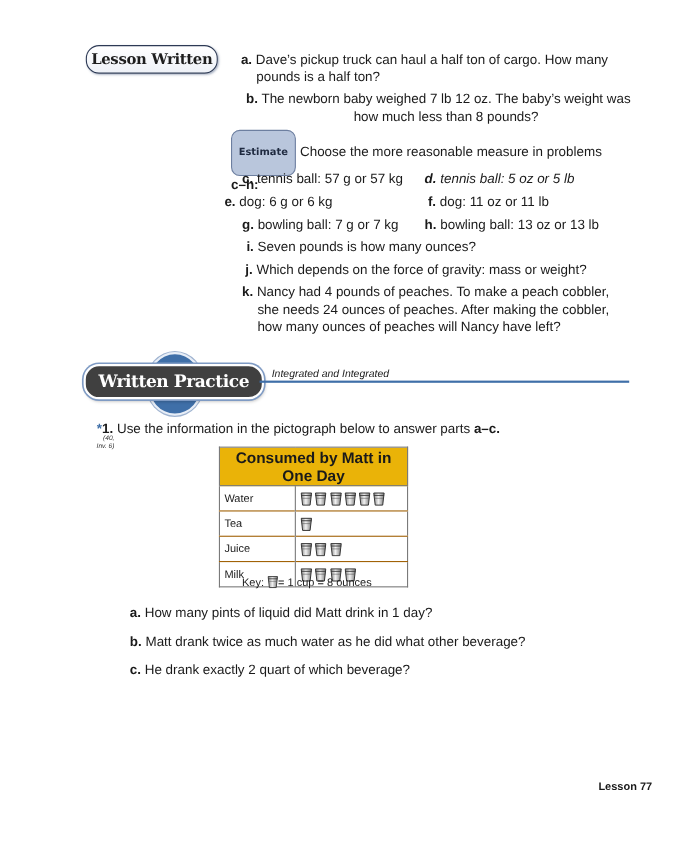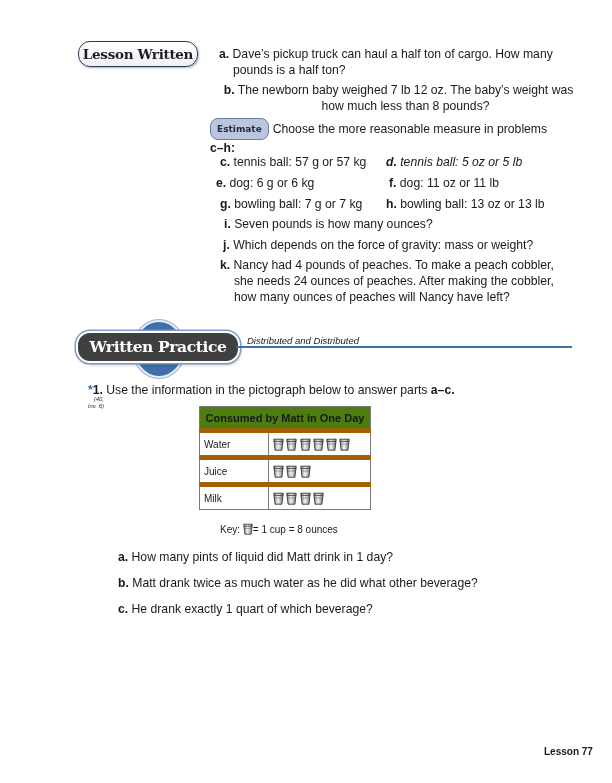--- a/index.html
+++ b/index.html
@@ -16,21 +16,21 @@
     font-family: "DejaVu Serif", serif; font-weight: bold; font-size: 13.5px;
     color: #1e1e1e; text-align: center; line-height: 24px; letter-spacing: -0.3px;
   }
   .q { font-size: 12.2px; line-height: 16px; }
   .q b { font-weight: bold; }
   .item { position: absolute; }
   .hang { padding-left: 14px; text-indent: -14px; }
   .est-badge {
     display: inline-block; background: #b9c6dc; border: 1px solid #6d7fa0;
     border-radius: 8px; font-family: "DejaVu Sans", sans-serif; font-weight: bold;
-    font-size: 9px; padding: 4px 6px; line-height: 12px; color: #1f2a40; margin-right: 4px;
+    font-size: 9px; padding: 14px 6px; line-height: 12px; color: #1f2a40; margin-right: 4px;
     vertical-align: 1px;
   }
   
   .wp-circle {
     left: 133px; top: 320px; width: 48px; height: 54px; border-radius: 50%;
     background: #3f6fa8; border: 2px solid #e8eef7; box-shadow: 0 0 0 1px #9fb3d0;
   }
   .wp-pill {
     left: 76px; top: 331px; width: 160px; height: 28px; border-radius: 14px;
     background: #404040; border: 2px solid #ffffff; box-shadow: 0 0 0 1.5px #7f9bc4, 1px 2px 3px rgba(0,0,0,0.25);
@@ -40,30 +40,30 @@
   .wp-line { left: 236px; top: 346px; width: 336px; height: 2px; background: #3f6fa8; }
   .wp-sub { left: 247px; top: 335px; font-size: 9.5px; font-style: italic; color: #222; }
   .star { color: #3f6fa8; font-weight: bold; }
   .ref { font-size: 6px; font-style: italic; color: #333; line-height: 7px; text-align: right; }
   
   .pict {
     left: 199px; top: 406px; width: 172px; border-collapse: collapse;
     border: 1px solid #7a7a7a; font-size: 10px;
   }
   .pict th {
-    background: #4d7c0f; font-weight: bold; font-size: 11px; height: 19px;
+    background: #eab308; font-weight: bold; font-size: 14px; height: 19px;
     border-bottom: 1px solid #7a7a7a; color: #1a1a1a;
   }
-  .pict td { height: 22px; border-top: 5px solid #a16207; padding: 0; }
+  .pict td { height: 22px; border-top: 1px solid #a16207; padding: 0; }
   .pict td.lbl { width: 64px; padding-left: 4px; border-right: 1.5px solid #7a7a7a; }
   .pict td.icons { padding-left: 4px; }
   .cup { display: inline-block; width: 11px; height: 13px; margin-right: 2.3px; vertical-align: middle; }
   .key { left: 220px; top: 523px; font-size: 10px; }
   .key .cup { margin-right: 0; width: 10px; height: 12px; vertical-align: -2px; }
-  .footer { top: 746px; font-size: 10px; font-weight: bold; padding-left: 44px; }
+  .footer { top: 710px; font-size: 10px; font-weight: bold; padding-left: 44px; }
 </style>
 </head>
 <body>
 
 <div class="abs lp-badge">Lesson Written</div>
 
 <div class="item q hang" style="left:219px; top:46px; width:345px;">
   <b>a.</b>
   <span>Dave’s pickup truck can haul a half ton of cargo. How many pounds is a half ton?</span>
 </div>
@@ -72,33 +72,33 @@
   <span>The newborn baby weighed 7 lb 12 oz. The baby’s weight was how much less than 8 pounds?</span>
 </div>
 
 <div class="item q" style="left:210px; top:118px; width:340px;">
   <span class="est-badge">Estimate</span><span>Choose the more reasonable measure in problems</span>
   <b>c–h:</b>
 </div>
 
 <div class="item q" style="left:220px; top:154px;"><b>c.</b> <span>tennis ball: 57 g or 57 kg</span></div>
 <div class="item q" style="left:386px; top:154px;font-style:italic;"><b>d.</b> <span>tennis ball: 5 oz or 5 lb</span></div>
-<div class="item q" style="left:216px; top:175px;"><b>e.</b> <span>dog: 6 g or 6 kg</span></div>
+<div class="item q" style="left:204px; top:175px;"><b>e.</b> <span>dog: 6 g or 6 kg</span></div>
 <div class="item q" style="left:389px; top:175px;"><b>f.</b> <span>dog: 11 oz or 11 lb</span></div>
 <div class="item q" style="left:220px; top:196px;"><b>g.</b> <span>bowling ball: 7 g or 7 kg</span></div>
 <div class="item q" style="left:386px; top:196px;"><b>h.</b> <span>bowling ball: 13 oz or 13 lb</span></div>
 
 <div class="item q" style="left:224px; top:216px;"><b>i.</b> <span>Seven pounds is how many ounces?</span></div>
 <div class="item q" style="left:223px; top:237px;"><b>j.</b> <span>Which depends on the force of gravity: mass or weight?</span></div>
 <div class="item q hang" style="left:220px; top:257px; width:335px;"><b>k.</b> <span>Nancy had 4 pounds of peaches. To make a peach cobbler, she needs 24 ounces of peaches. After making the cobbler, how many ounces of peaches will Nancy have left?</span></div>
 
 <div class="abs wp-circle"></div>
 <div class="abs wp-pill">Written Practice</div>
 <div class="abs wp-line"></div>
-<div class="abs wp-sub">Distributed and Distributed</div>
+<div class="abs wp-sub">Integrated and Integrated</div>
 
 <div class="abs q" style="left:88px; top:382px;">
   <span class="star">*</span><b>1.</b>
   <span>Use the information in the pictograph below to answer parts</span>
   <b>a–c.</b>
 </div>
 <div class="abs ref" style="left:84px; top:396px; width:20px;">
   <div>(40,</div>
   <div>Inv. 6)</div>
 </div>
@@ -161,20 +161,35 @@
                 <linearGradient id="cg" x1="0" x2="1">
                   <stop offset="0" stop-color="#8a8a8a"></stop>
                   <stop offset="0.45" stop-color="#f2f2f2"></stop>
                   <stop offset="1" stop-color="#7a7a7a"></stop>
                 </linearGradient>
               </defs>
               <path d="M0.8 1.2 H10.2 L8.9 12.2 H2.1 Z" fill="url(#cg)" stroke="#333" stroke-width="0.9"></path>
               <line x1="0.8" y1="3.4" x2="10.2" y2="3.4" stroke="#333" stroke-width="0.8"></line>
               <line x1="1.6" y1="6" x2="9.4" y2="6" stroke="#555" stroke-width="0.5"></line>
             </svg></span><span class="cup"><svg viewBox="0 0 11 13" width="100%" height="100%">
+              <defs>
+                <linearGradient id="cg" x1="0" x2="1">
+                  <stop offset="0" stop-color="#8a8a8a"></stop>
+                  <stop offset="0.45" stop-color="#f2f2f2"></stop>
+                  <stop offset="1" stop-color="#7a7a7a"></stop>
+                </linearGradient>
+              </defs>
+              <path d="M0.8 1.2 H10.2 L8.9 12.2 H2.1 Z" fill="url(#cg)" stroke="#333" stroke-width="0.9"></path>
+              <line x1="0.8" y1="3.4" x2="10.2" y2="3.4" stroke="#333" stroke-width="0.8"></line>
+              <line x1="1.6" y1="6" x2="9.4" y2="6" stroke="#555" stroke-width="0.5"></line>
+            </svg></span></td>
+      </tr>
+      <tr>
+        <td class="lbl">Tea</td>
+        <td class="icons"><span class="cup"><svg viewBox="0 0 11 13" width="100%" height="100%">
               <defs>
                 <linearGradient id="cg" x1="0" x2="1">
                   <stop offset="0" stop-color="#8a8a8a"></stop>
                   <stop offset="0.45" stop-color="#f2f2f2"></stop>
                   <stop offset="1" stop-color="#7a7a7a"></stop>
                 </linearGradient>
               </defs>
               <path d="M0.8 1.2 H10.2 L8.9 12.2 H2.1 Z" fill="url(#cg)" stroke="#333" stroke-width="0.9"></path>
               <line x1="0.8" y1="3.4" x2="10.2" y2="3.4" stroke="#333" stroke-width="0.8"></line>
               <line x1="1.6" y1="6" x2="9.4" y2="6" stroke="#555" stroke-width="0.5"></line>
@@ -279,16 +294,16 @@
           </linearGradient>
         </defs>
         <path d="M0.8 1.2 H10.2 L8.9 12.2 H2.1 Z" fill="url(#cg)" stroke="#333" stroke-width="0.9"></path>
         <line x1="0.8" y1="3.4" x2="10.2" y2="3.4" stroke="#333" stroke-width="0.8"></line>
         <line x1="1.6" y1="6" x2="9.4" y2="6" stroke="#555" stroke-width="0.5"></line>
       </svg></span><span>= 1 cup = 8 ounces</span>
 </div>
 
 <div class="abs q" style="left:118px; top:549px;"><b>a.</b> <span>How many pints of liquid did Matt drink in 1 day?</span></div>
 <div class="abs q" style="left:118px; top:575px;"><b>b.</b> <span>Matt drank twice as much water as he did what other beverage?</span></div>
-<div class="abs q" style="left:118px; top:601px;"><b>c.</b> <span>He drank exactly 1 quart of which beverage?</span></div>
+<div class="abs q" style="left:118px; top:601px;"><b>c.</b> <span>He drank exactly 2 quart of which beverage?</span></div>
 
 <div class="abs footer" style="left:500px;">Lesson 77</div>
 <div class="abs footer" style="left:559px;margin-left:15px;">493</div>
 
 </body></html>

